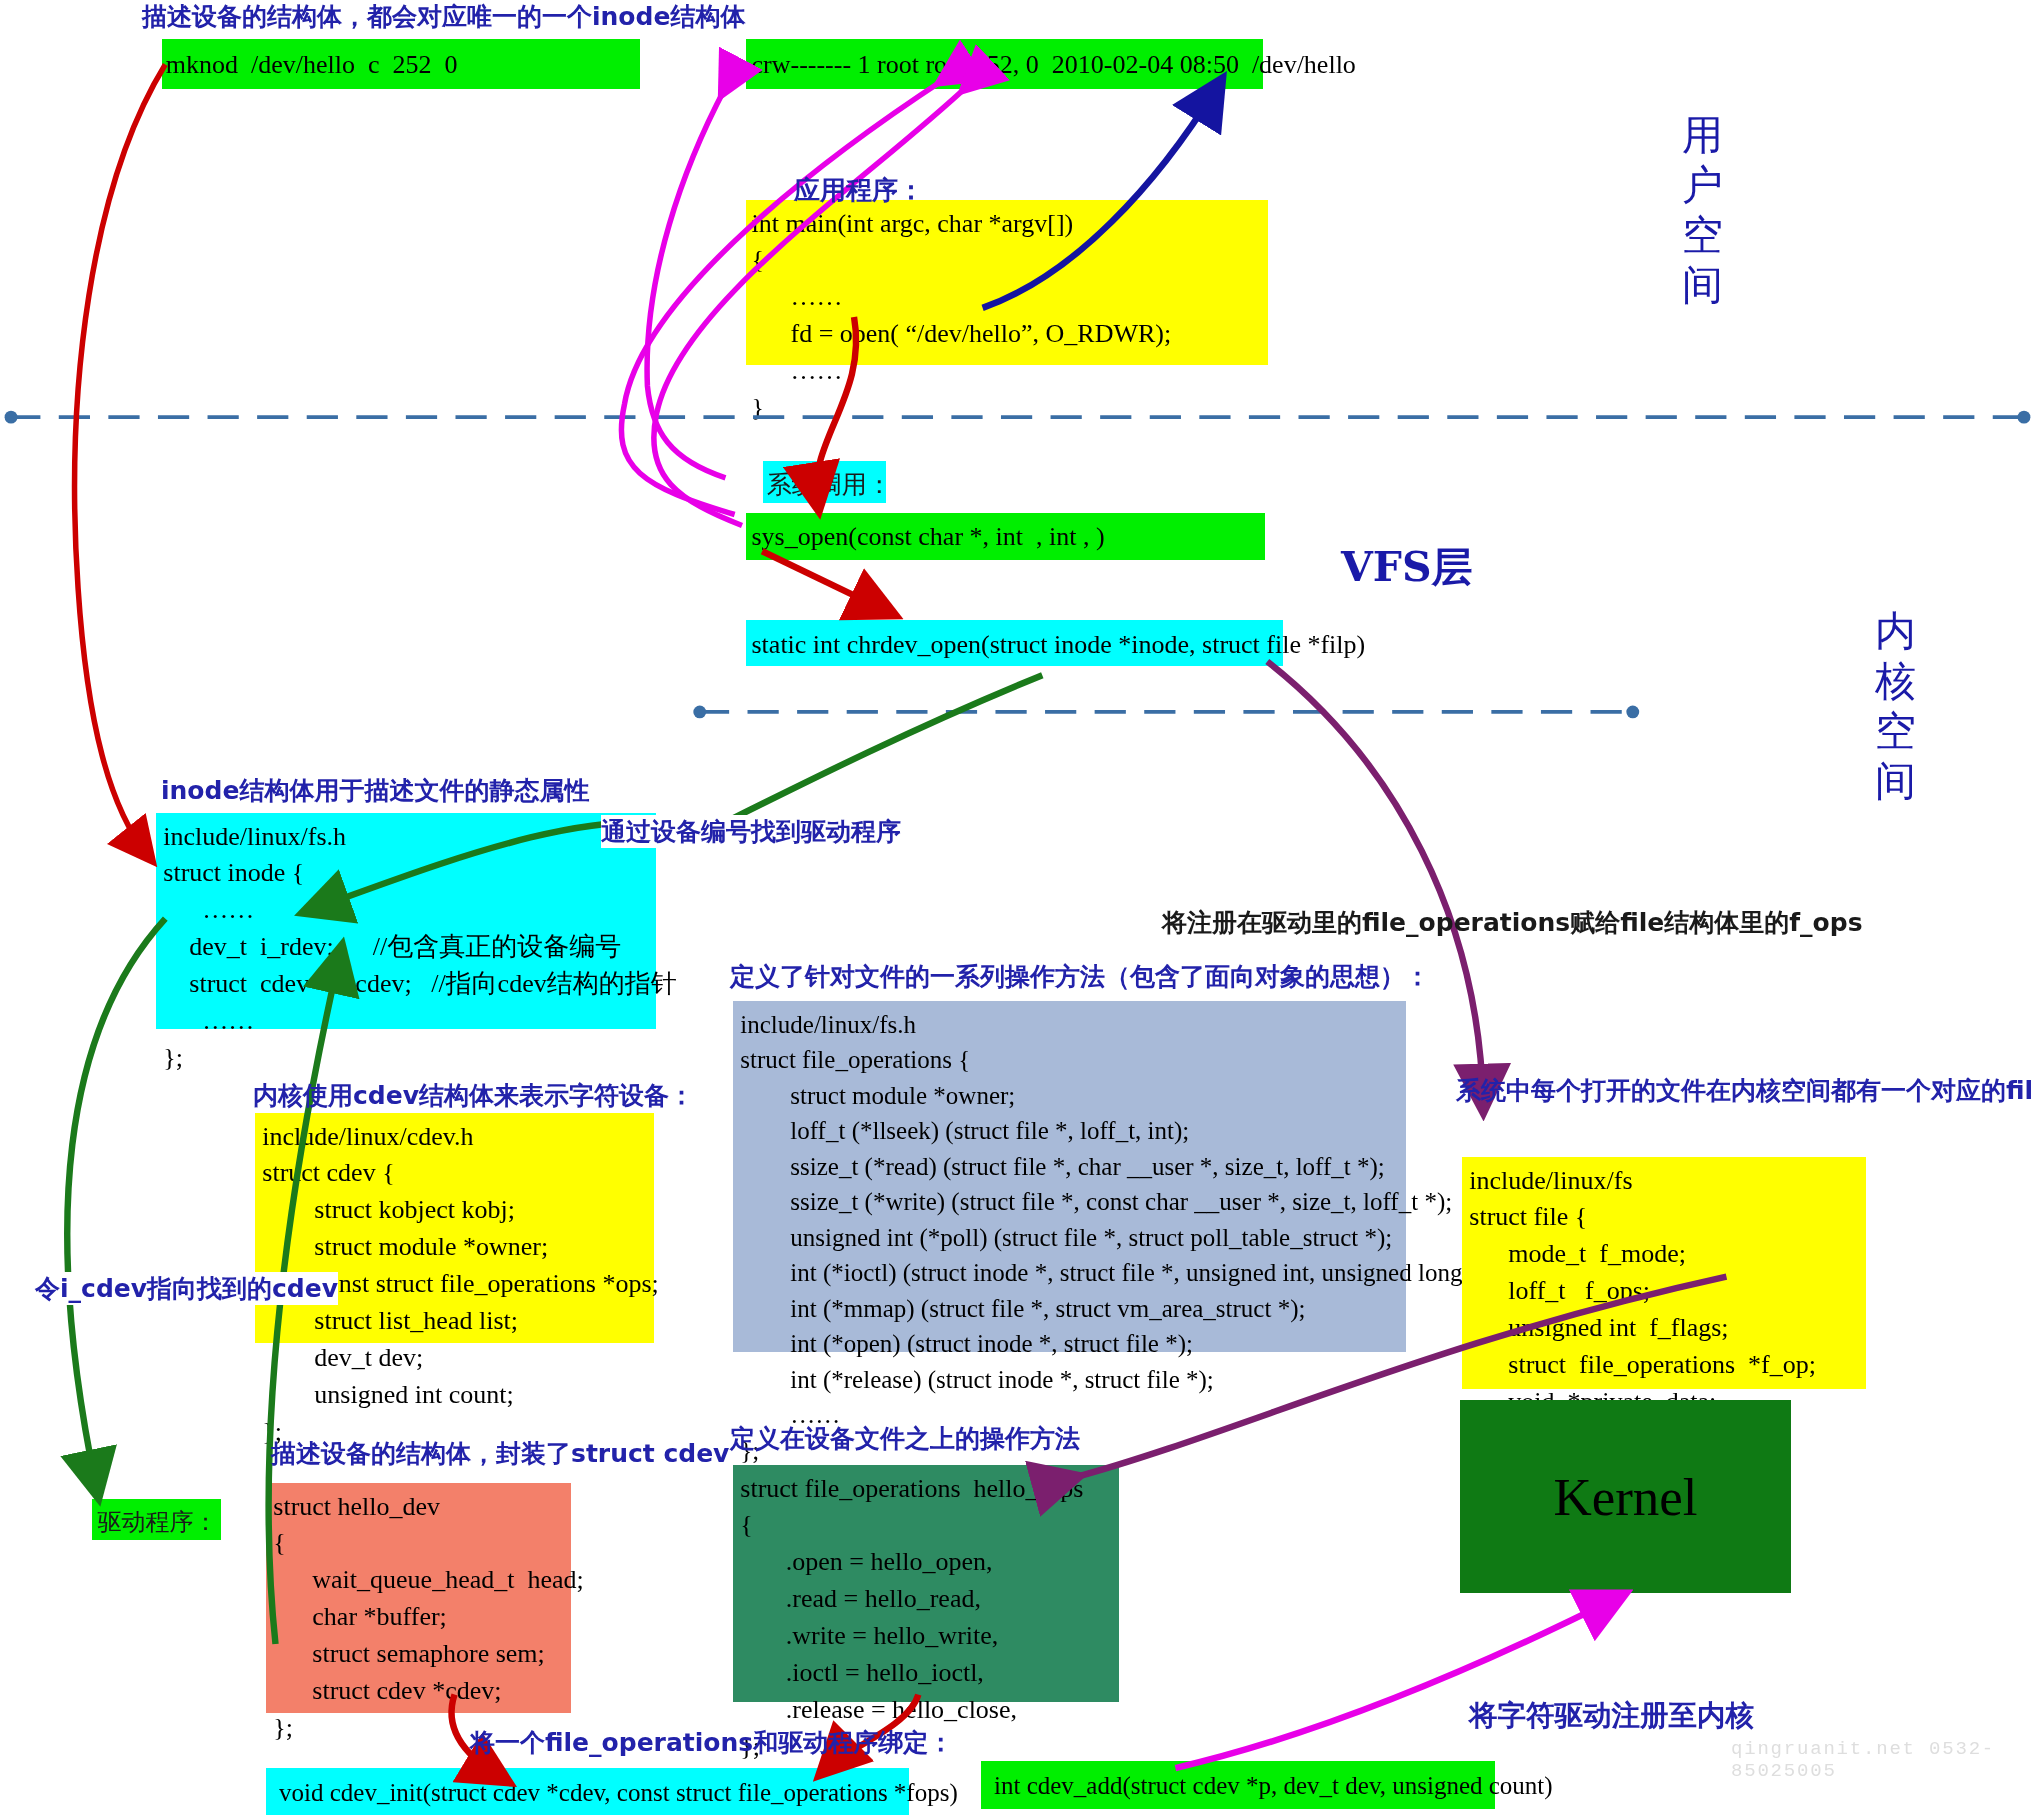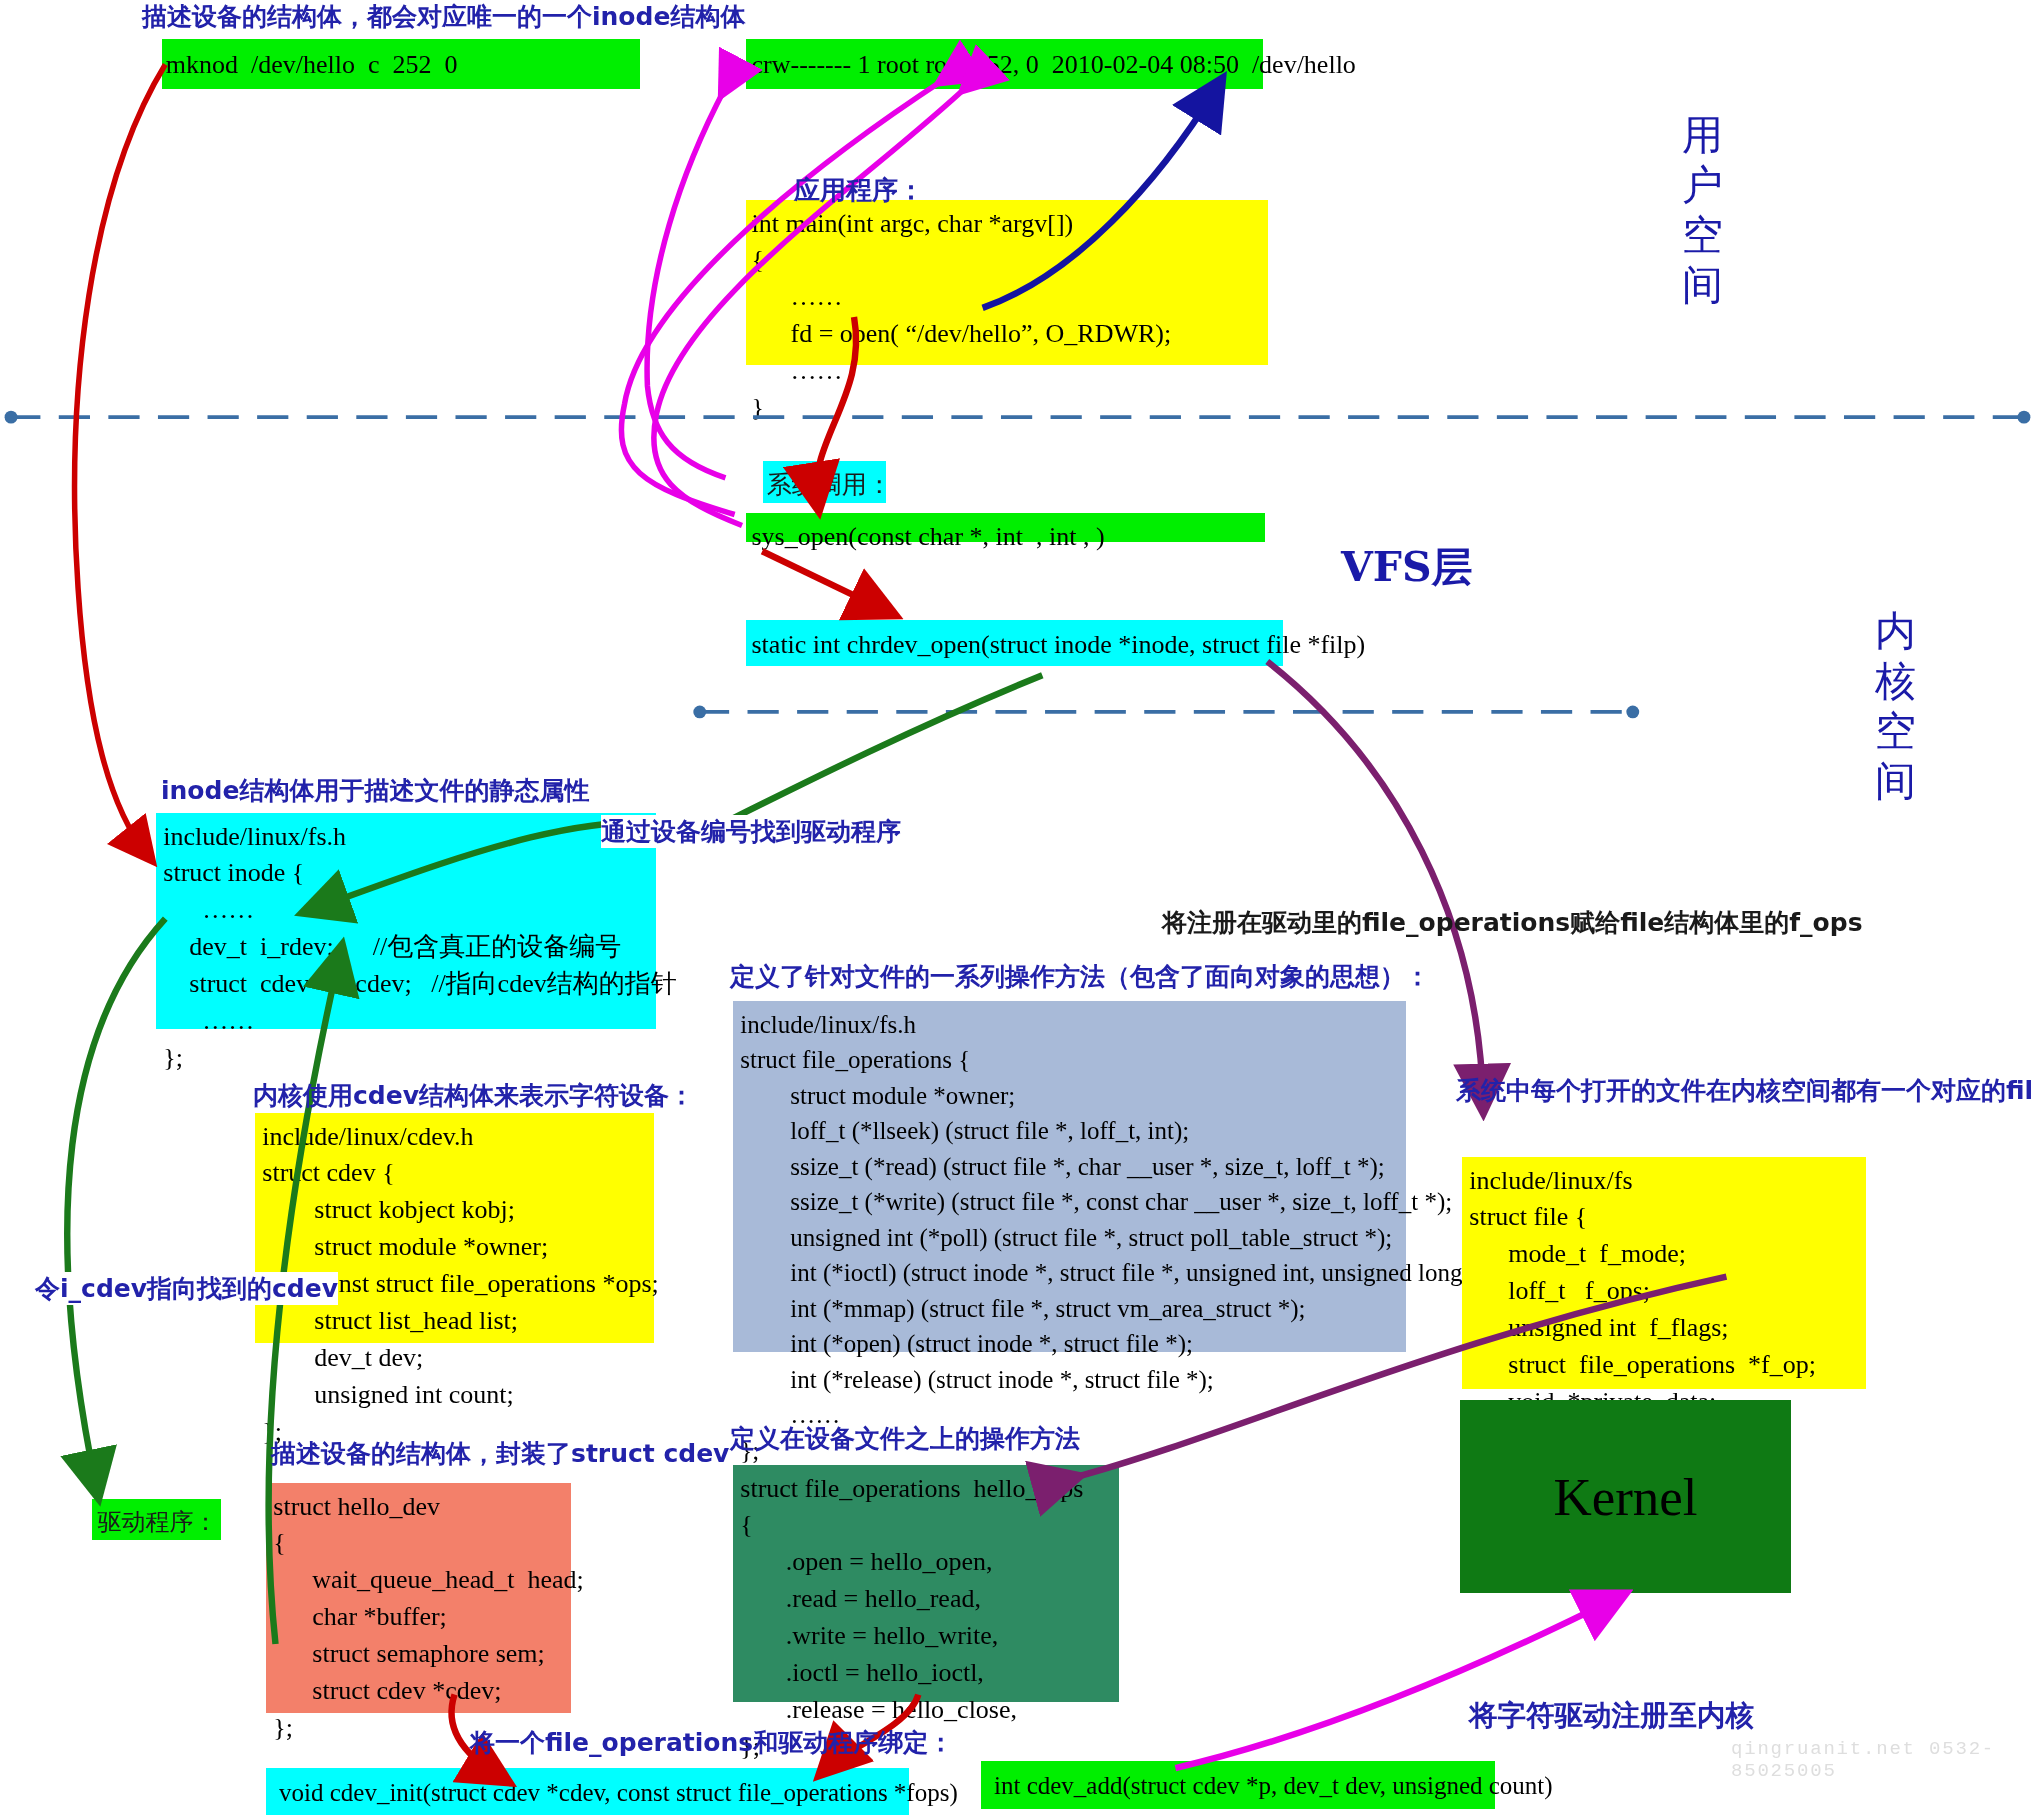--- a/index.html
+++ b/index.html
@@ -133,21 +133,21 @@
       ……
       fd = open( “/dev/hello”, O_RDWR);
       ……
 }</div>
   </div>
 
   <div class="box cyanbox" style="left:746px;top:461px;width:123px;height:42px;margin-left:17px;">
     <div class="code cn" style="font-size:25px;padding:5.5px 0 0 3.7px;color:#1a1a1a;">系统调用：</div>
   </div>
 
-  <div class="box greenbox" style="left:746px;top:513px;width:519px;height:29px;">
+  <div class="box greenbox" style="left:746px;top:513px;width:519px;height:47px;">
     <div class="code" style="font-size:26px;padding:6.4px 0 0 5.5px;">sys_open(const char *, int  , int , )</div>
   </div>
 
   <div class="box cyanbox" style="left:746px;top:620px;width:537px;height:46px;">
     <div class="code" style="font-size:26px;padding:7.3px 0 0 5.5px;">static int chrdev_open(struct inode *inode, struct file *filp)</div>
   </div>
 
   <div class="box cyanbox" style="left:156px;top:813px;width:500px;height:216px;">
     <div class="code" style="font-size:26px;padding:5.5px 0 0 7.3px;">include/linux/fs.h
 struct inode {

